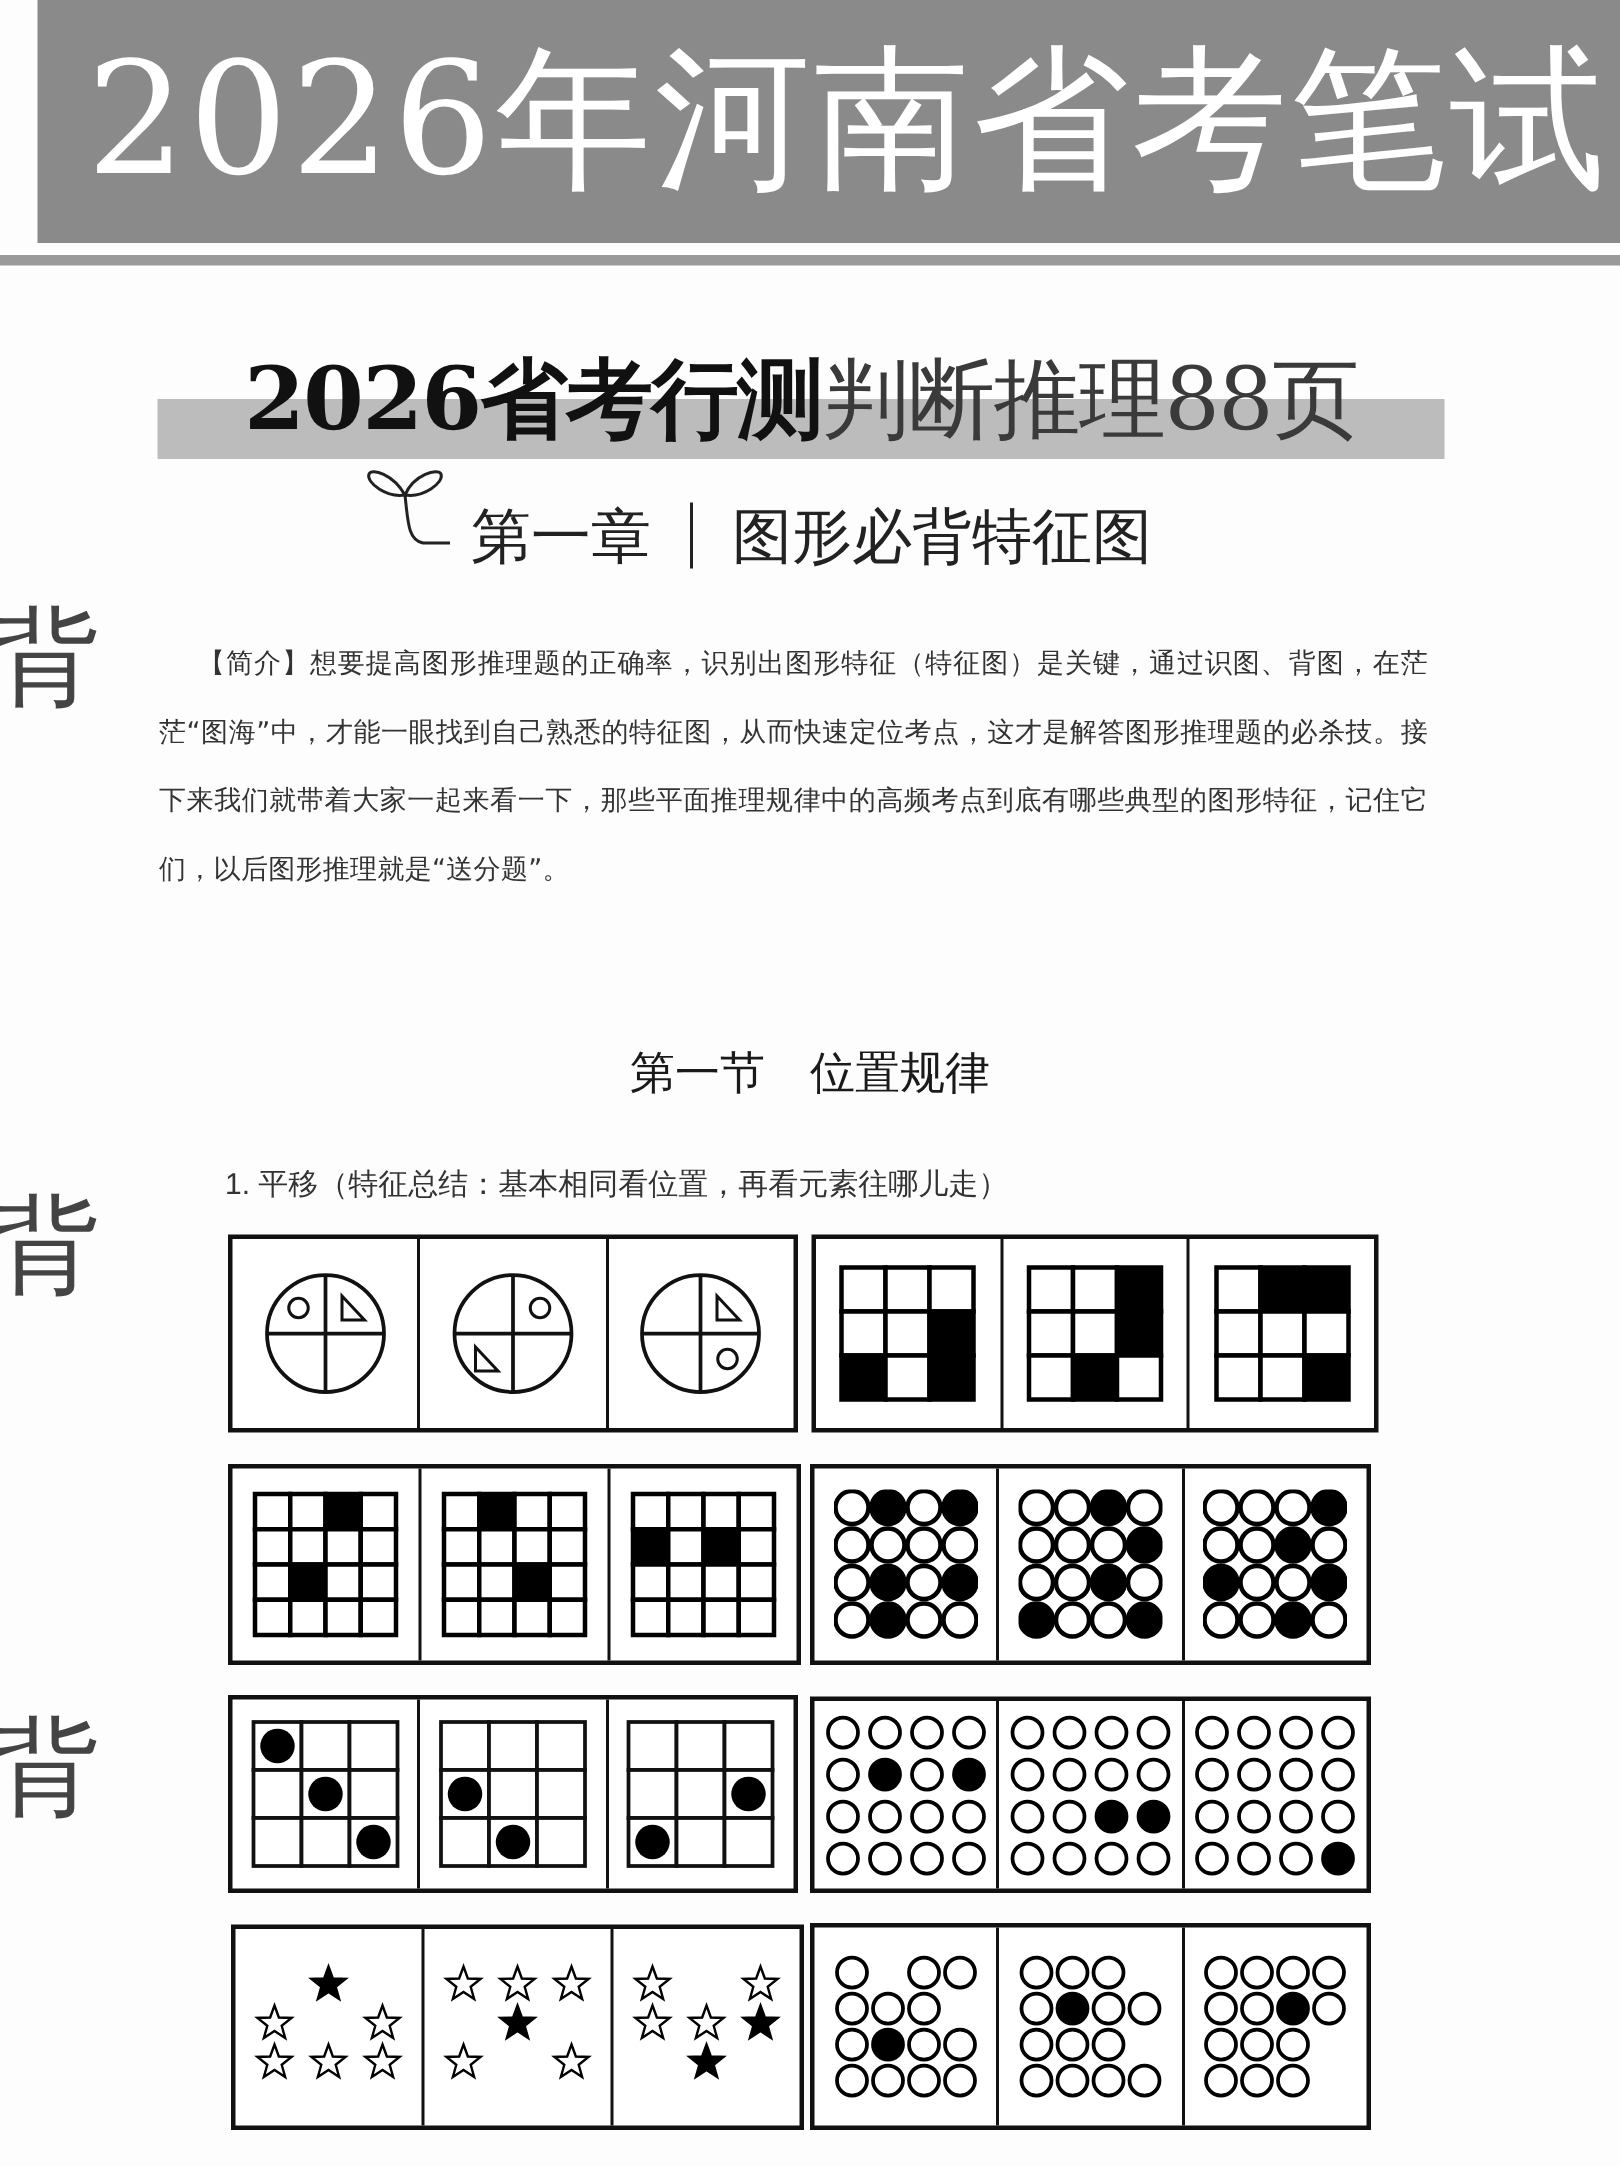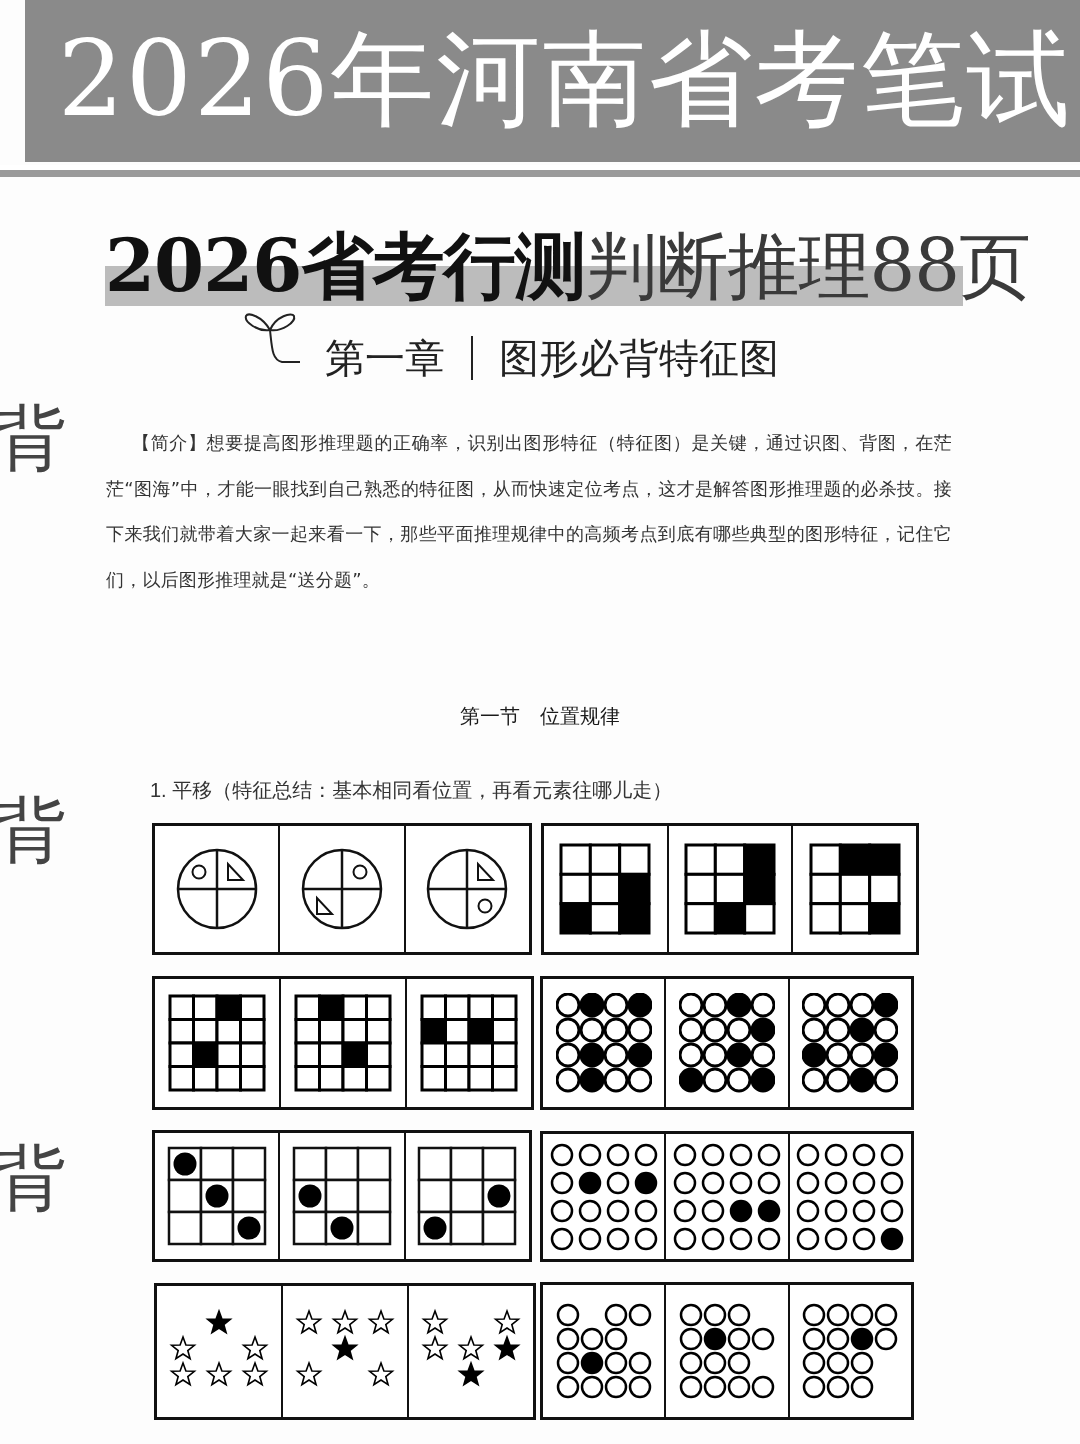--- a/index.html
+++ b/index.html
@@ -16,49 +16,49 @@
     position:absolute; left:0; top:14px; width:1080px; text-align:center;
     font-family:"DejaVu Serif", serif; font-size:104px; letter-spacing:2px;
     color:#fff; line-height:130px; white-space:nowrap;
   }
   .banner-line1 { position:absolute; left:0; top:165px; width:1080px; height:5px; background:#fff; }
   .banner-line2 { position:absolute; left:0; top:170px; width:1080px; height:7px; background:#9a9a9a; }
 
   .doc-title-wrap { position:absolute; left:105px; top:228px; width:858px; height:80px; }
   .doc-title-bar { position:absolute; left:0; top:38px; width:858px; height:40px; background:#bcbcbc; }
   .doc-title {
-    position:absolute; left:0; top:0; width:858px; text-align:right;
-    font-family:"DejaVu Serif", serif; font-size:72px; line-height:76px;
+    position:absolute; left:0; top:0; width:858px; text-align:center;
+    font-family:"DejaVu Serif", serif; font-size:58px; line-height:76px;
     white-space:nowrap; letter-spacing:-1px;
   }
   .doc-title .dark { color:#111; font-weight:bold; }
   .doc-title .light { color:#3a3a3a; }
 
   .chapter { position:absolute; left:242px; top:308px; height:80px; width:600px; }
   .sprout { position:absolute; left:0; top:0; }
   .chapter-text {
     position:absolute; left:72px; top:22px; font-family:"DejaVu Sans", sans-serif;
-    font-size:40px; line-height:56px; color:#222; white-space:nowrap;margin-left:11px;
+    font-size:40px; line-height:56px; color:#222; white-space:nowrap;
   }
   .chapter-sep { display:inline-block; width:2px; height:44px; background:#222; margin:0 26px; vertical-align:-8px; }
 
   .side-char {
     position:absolute; left:-4px; font-family:"DejaVu Serif", serif; font-size:70px;
     color:#444; line-height:80px;
   }
 
   .intro {
     position:absolute; left:106px; top:420px; width:846px;
     font-family:"DejaVu Sans", sans-serif; font-size:18px; line-height:45.5px;
     color:#333; text-align:justify; text-indent:26px; letter-spacing:0.2px;
   }
 
   .section-title {
     position:absolute; left:0; top:694px; width:1080px; text-align:center;
-    font-family:"DejaVu Sans", sans-serif; font-size:20px; line-height:44px; color:#1a1a1a;
+    font-family:"DejaVu Sans", sans-serif; font-size:30px; line-height:44px; color:#1a1a1a;
     word-spacing:18px;
   }
   .sub-title {
     position:absolute; left:150px; top:774px; font-family:Liberation Sans, sans-serif;
     font-size:20px; line-height:32px; color:#333; white-space:nowrap;
   }
 
   .fig-group {
     position:absolute; display:flex; border:3px solid #111; background:#fff; box-sizing:border-box;
   }

